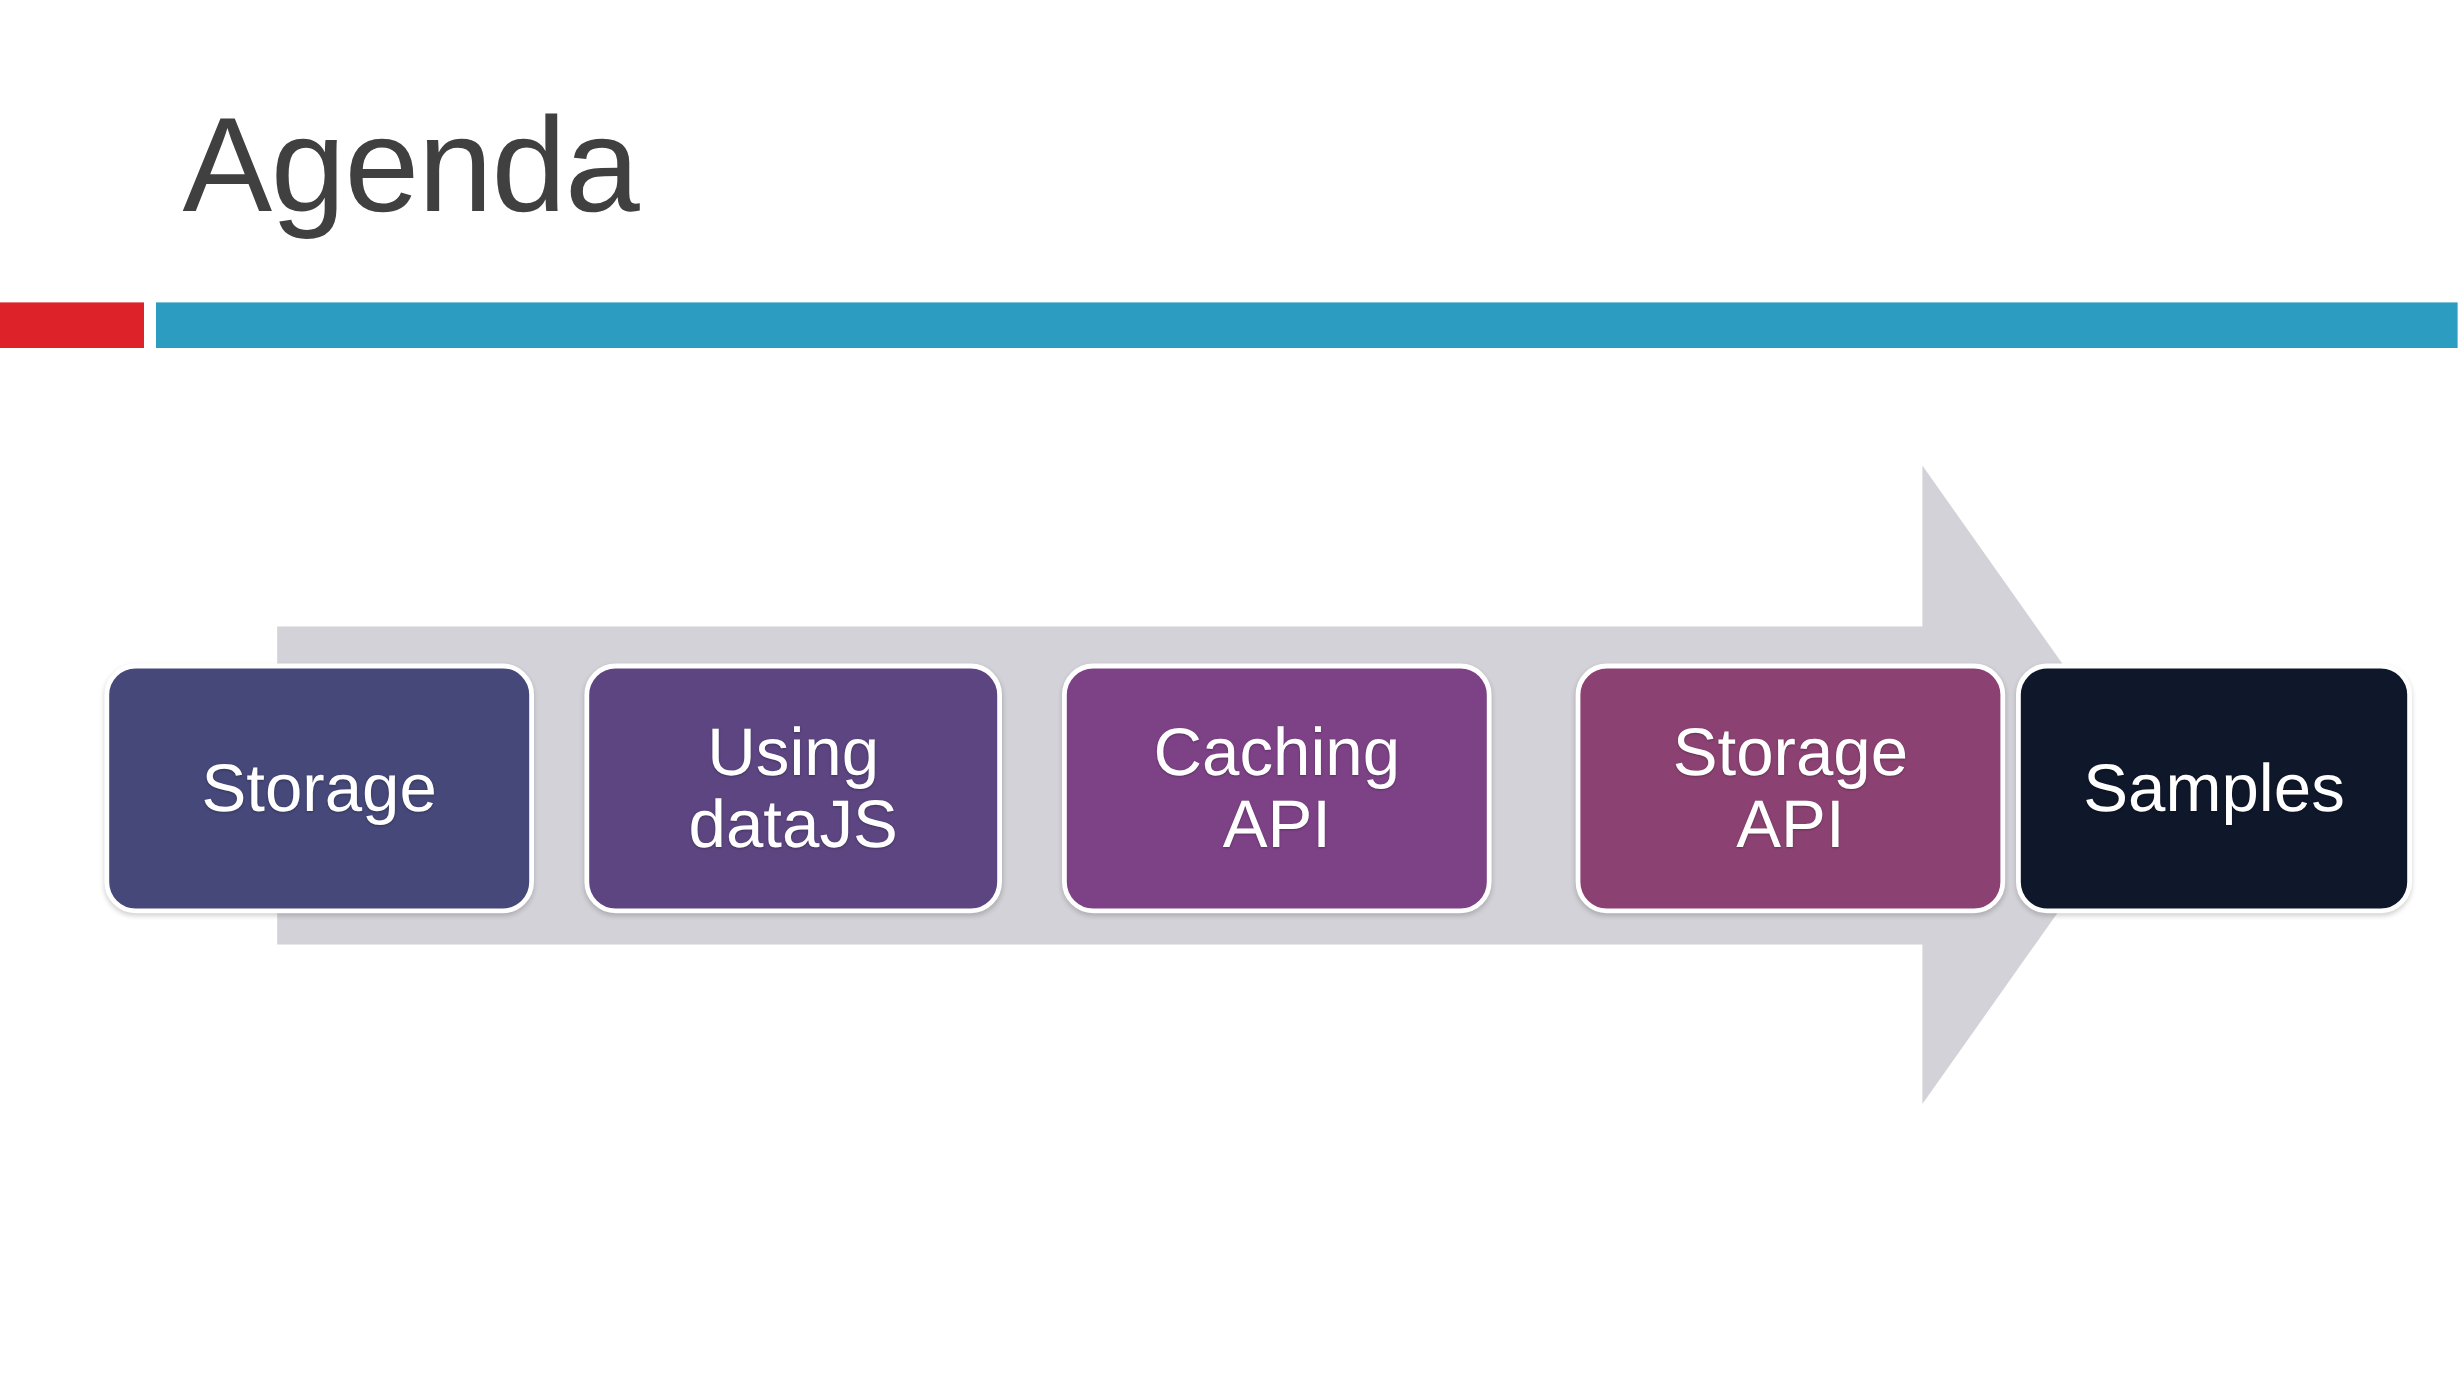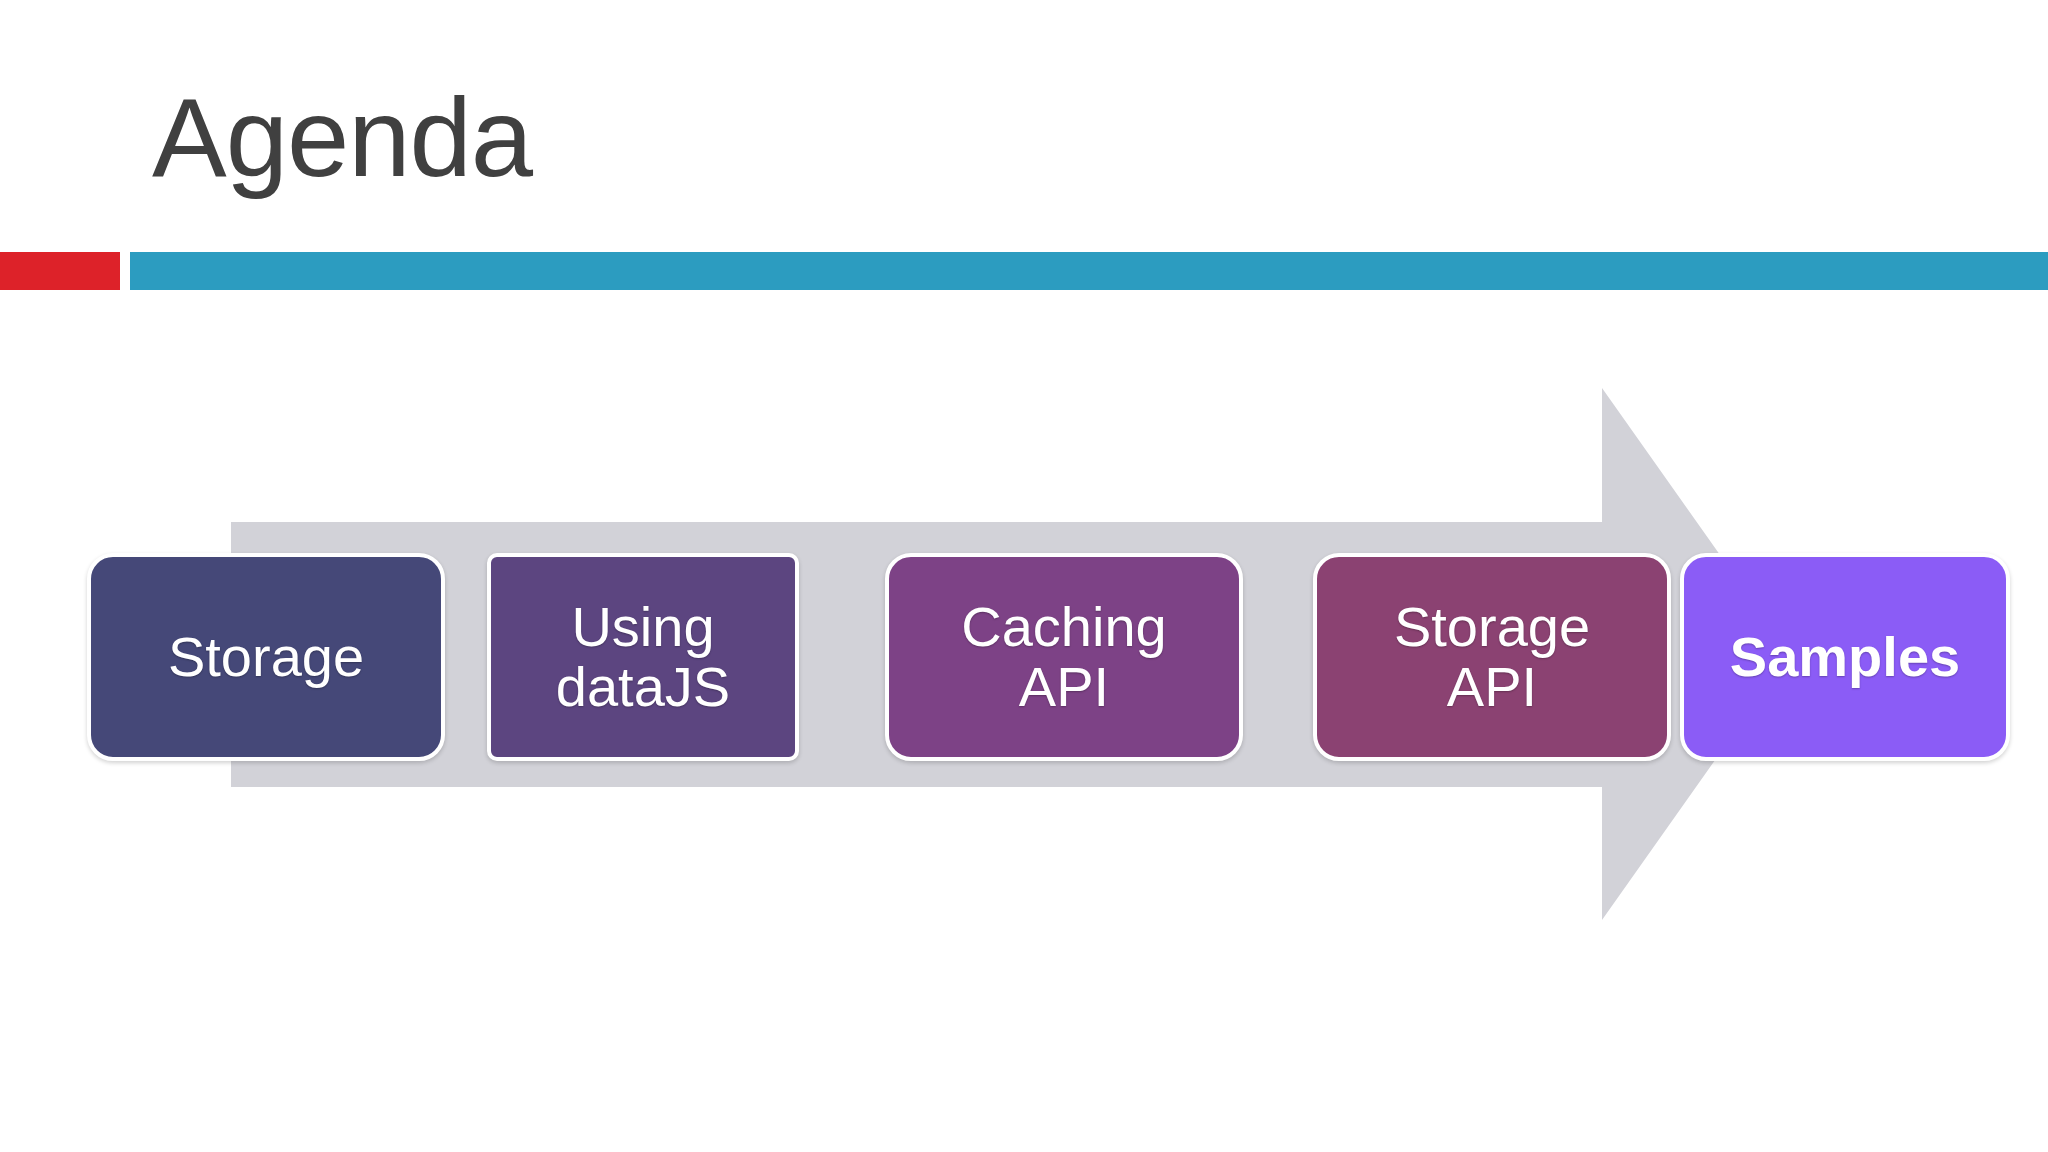--- a/index.html
+++ b/index.html
@@ -80,21 +80,21 @@
     font-size: 56px;
     line-height: 1.08;
     font-weight: 400;
     text-shadow: 0px 1px 2px rgba(0,0,0,0.28);
     box-shadow: 0px 2px 4px rgba(0,0,0,0.18);
     white-space: pre-line;
     padding: 0 10px;
     user-select: none;
   }
   .pb-0 { left: 87px;   width: 358px; }
-  .pb-1 { left: 487px;  width: 312px; border-radius: 10px; }
+  .pb-1 { left: 487px;  width: 348px; }
   .pb-2 { left: 885px;  width: 358px; }
   .pb-3 { left: 1285px; width: 358px; margin-left: 28px; }
   .pb-4 { left: 1680px; width: 330px; }
 </style>
 </head>
 <body>
 
 <div id="slide-title" style="color: #404040;">Agenda</div>
 
 <div id="rule-red" style="background: rgb(221, 34, 41);"></div>
@@ -105,14 +105,14 @@
 </svg>
 
 <div id="process-boxes">
   <div class="process-box pb-0" style="background: rgb(69, 72, 120);"><span>Storage</span></div>
   <div class="process-box pb-1" style="background: rgb(92, 69, 128);"><span>Using
 dataJS</span></div>
   <div class="process-box pb-2" style="background: rgb(125, 66, 134);"><span>Caching
 API</span></div>
   <div class="process-box pb-3" style="background: rgb(139, 66, 114);"><span>Storage
 API</span></div>
-  <div class="process-box pb-4" style="background: #8b5cf6; font-weight: bold;"><span>Samples</span></div>
+  <div class="process-box pb-4" style="background: #0f172a;"><span>Samples</span></div>
 </div>
 
 </body></html>

